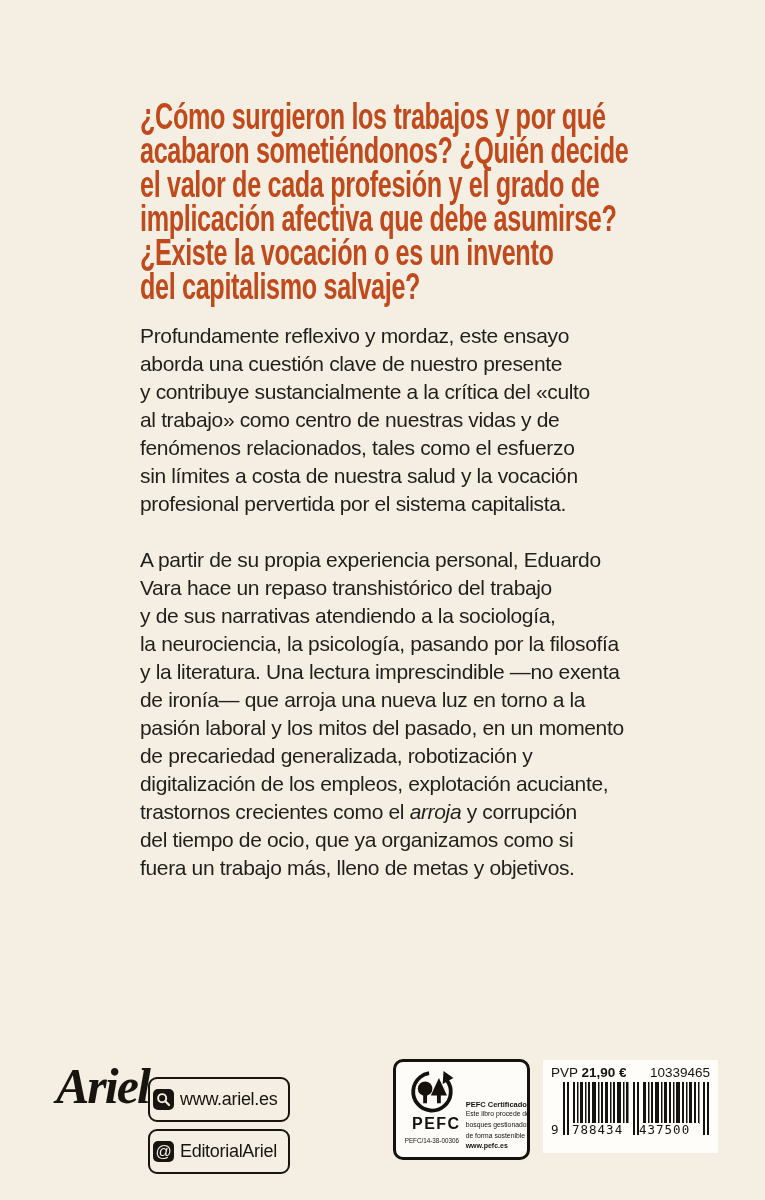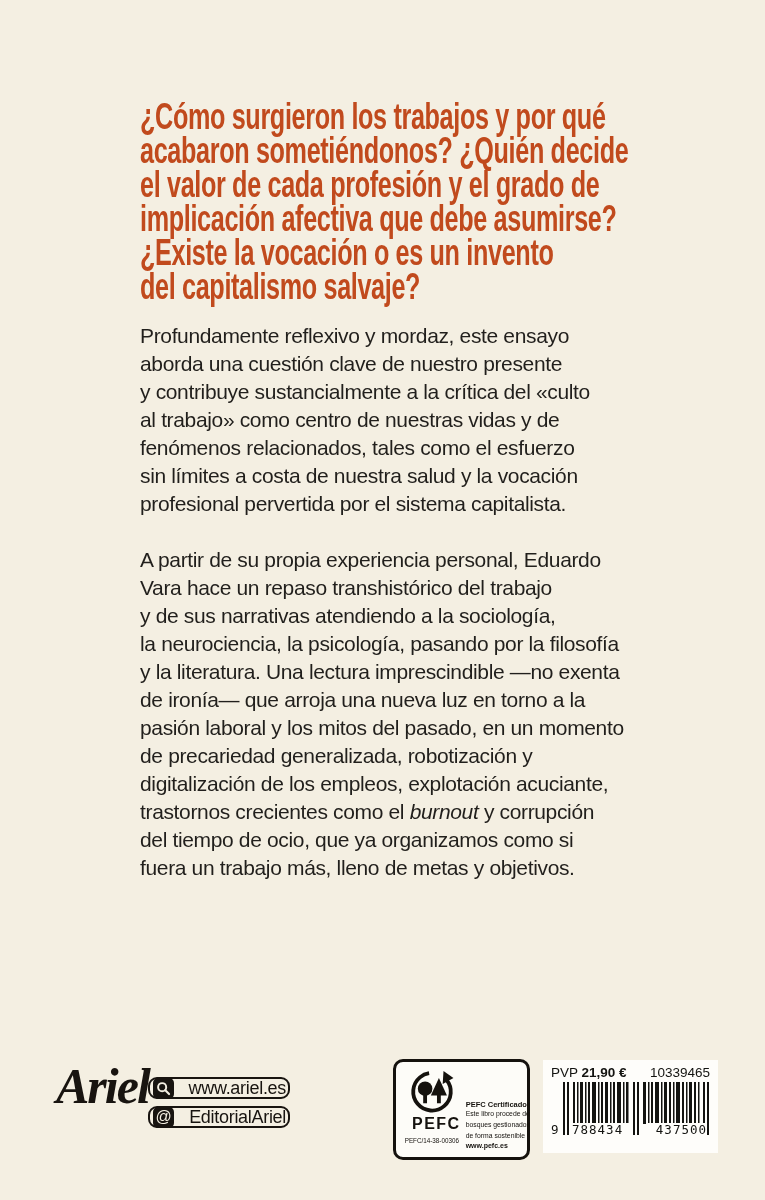--- a/index.html
+++ b/index.html
@@ -40,26 +40,25 @@
     font-size:50px;line-height:1;
     letter-spacing:-2px;
     color:#181410;
   }
   
   .links{
     position:absolute;left:148px;top:1077px;
     display:flex;flex-direction:column;gap:7px;
   }
   .link-box{
-    width:142px;height:22px;box-sizing:border-box;
+    width:142px;height:45px;box-sizing:border-box;
     border:2.5px solid #181410;border-radius:9px;
     background:transparent;
     display:flex;align-items:center;gap:6px;
     padding:2px;
-    justify-content:space-between;
   }
   .link-icon{
     width:21px;height:21px;flex:none;margin-left:1px;
     background:#181410;border-radius:5px;
     color:#f4efe2;
     display:flex;align-items:center;justify-content:center;
     font-size:16px;line-height:1;
   }
   .link-label{
     font-size:18px;letter-spacing:-0.3px;color:#181410;white-space:nowrap;
@@ -94,21 +93,21 @@
   .price-val{font-weight:bold;}
   .ean{position:relative;margin-top:2px;height:56px;}
   .ean svg{position:absolute;left:0;top:0;}
   .ean-digit{
     position:absolute;top:41px;
     font-family:"DejaVu Sans Mono", monospace;
     font-size:12.5px;background:#fefdfa;line-height:1.1;
   }
   .ean-first{left:0;}
   .ean-g1{left:21px;width:60px;text-align:left;letter-spacing:1px;}
-  .ean-g2{left:96px;width:60px;text-align:right;letter-spacing:1px;}
+  .ean-g2{left:88px;width:60px;text-align:left;letter-spacing:1px;}
 </style>
 </head>
 <body>
 
 <div class="cover">
 
   <div class="headline">¿Cómo surgieron los trabajos y por qué
 acabaron sometiéndonos? ¿Quién decide
 el valor de cada profesión y el grado de
 implicación afectiva que debe asumirse?
@@ -125,21 +124,21 @@
 
   <div class="para para2"><span>A partir de su propia experiencia personal, Eduardo
 Vara hace un repaso transhistórico del trabajo
 y de sus narrativas atendiendo a la sociología,
 la neurociencia, la psicología, pasando por la filosofía
 y la literatura. Una lectura imprescindible —no exenta
 de ironía— que arroja una nueva luz en torno a la
 pasión laboral y los mitos del pasado, en un momento
 de precariedad generalizada, robotización y
 digitalización de los empleos, explotación acuciante,
-trastornos crecientes como el </span><em>burnout</em><span> y corrupción
+trastornos crecientes como el </span><em>arroja</em><span> y corrupción
 del tiempo de ocio, que ya organizamos como si
 fuera un trabajo más, lleno de metas y objetivos.</span></div>
 
   <div class="ariel-logo">Ariel</div>
 
   <div class="links">
     <div class="link-box">
       <span class="link-icon">
         <svg width="15" height="15" viewBox="0 0 20 20" aria-hidden="true">
           <circle cx="8.2" cy="8.2" r="5.4" fill="none" stroke="#f4efe2" stroke-width="2.6"></circle>

